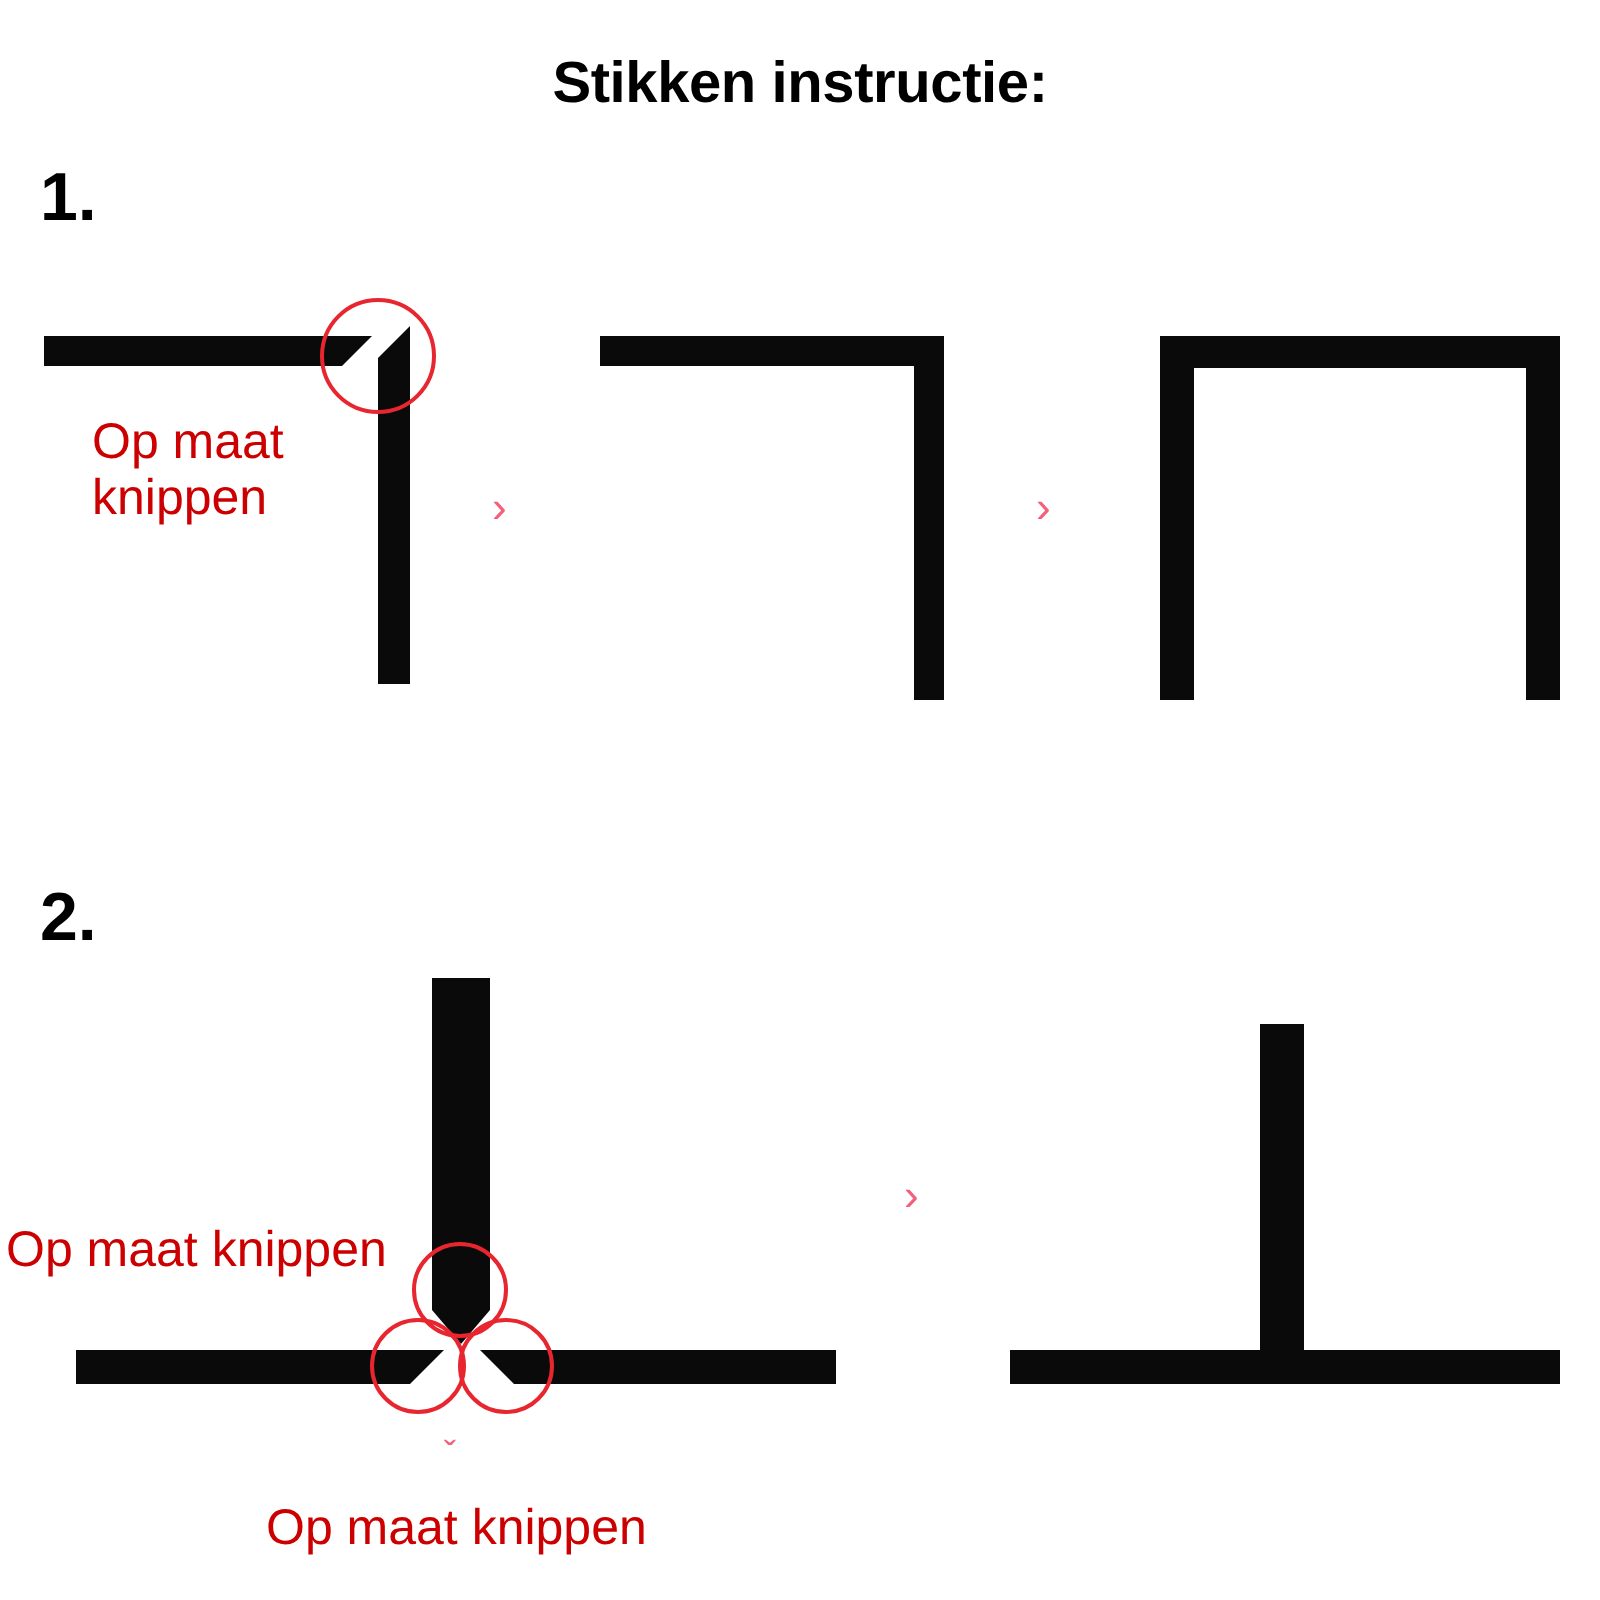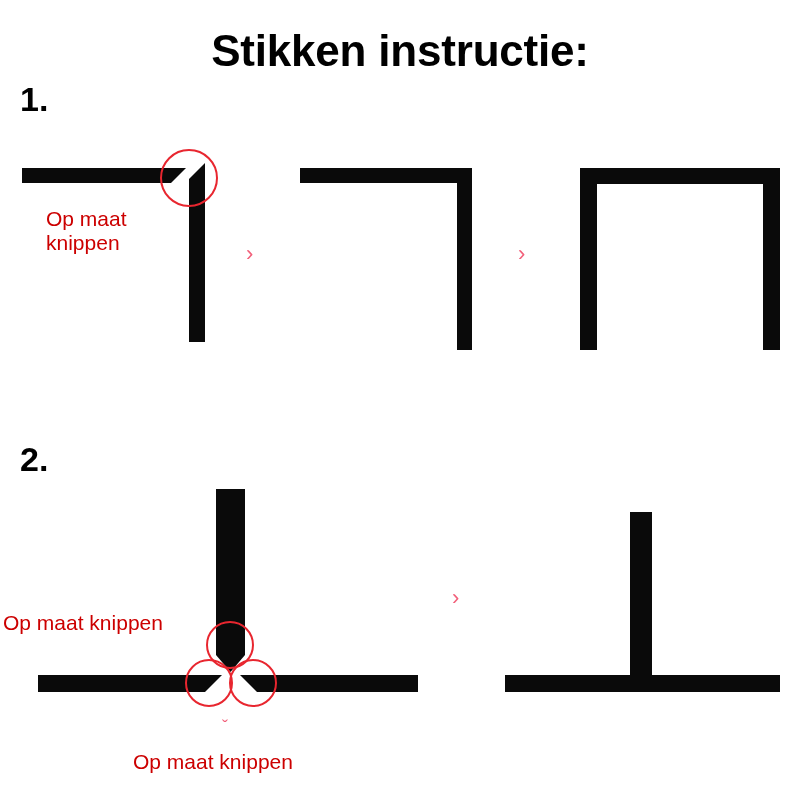--- a/index.html
+++ b/index.html
@@ -20,40 +20,40 @@
     left: 0; top: 0;
     width: 800px;
     height: 800px;
   }
   .title {
     position: absolute;
     left: 0;
     top: 26px;
     width: 800px;
     text-align: center;
-    font-size: 44px;
+    font-size: 29px;
     font-weight: bold;
     color: #000000;
     letter-spacing: -0.2px;
     font-family: "Liberation Sans", sans-serif;
   }
   .step-number {
     position: absolute;
     font-size: 34px;
     font-weight: bold;
     color: #000000;
     font-family: "Liberation Sans", sans-serif;
   }
   #step-1-number { left: 20px; top: 80px; }
   #step-2-number { left: 20px; top: 440px; }
 
   .red-label {
     position: absolute;
     color: #cc0000;
-    font-size: 21px;
+    font-size: 25px;
     font-weight: normal;
     line-height: 1.12;
     font-family: "Liberation Sans", sans-serif;
     white-space: pre;
   }
   #label-step1 { left: 46px; top: 207px; }
   #label-step2-left { left: 3px; top: 611px; }
   #label-step2-bottom { left: 133px; top: 750px; }
 
   .svg-layer {

